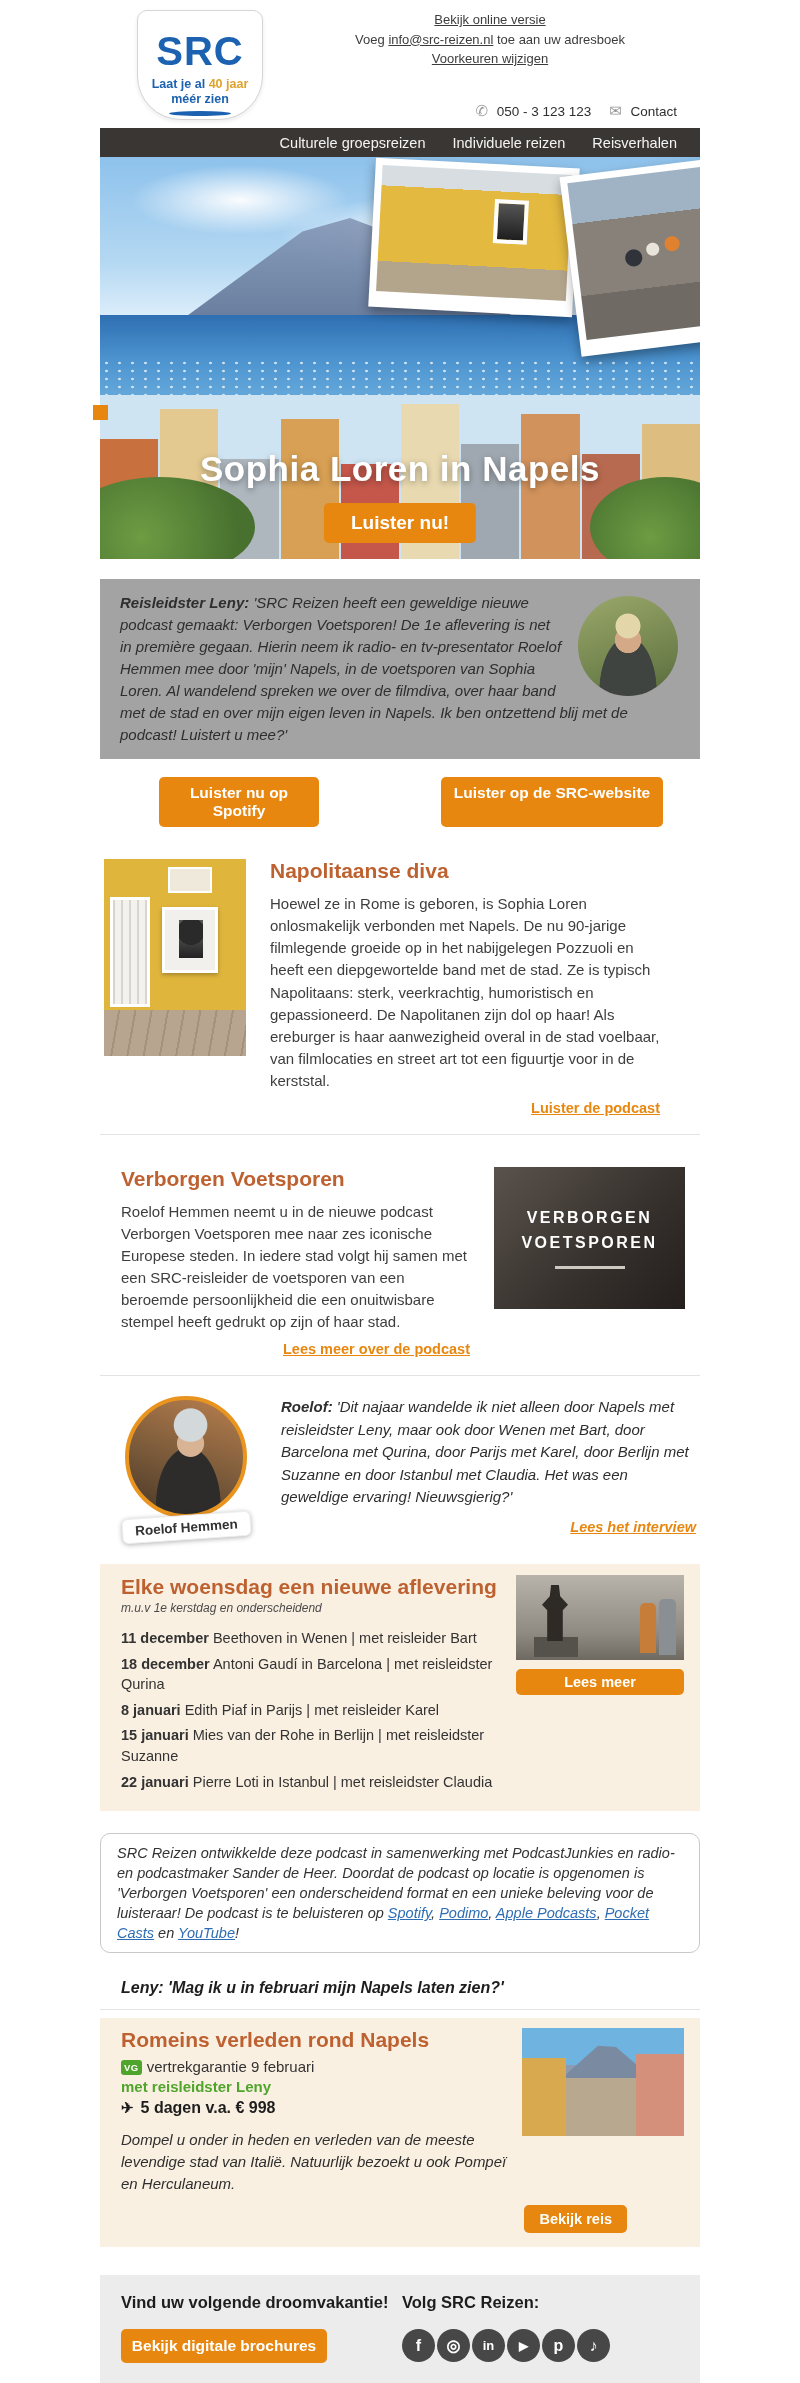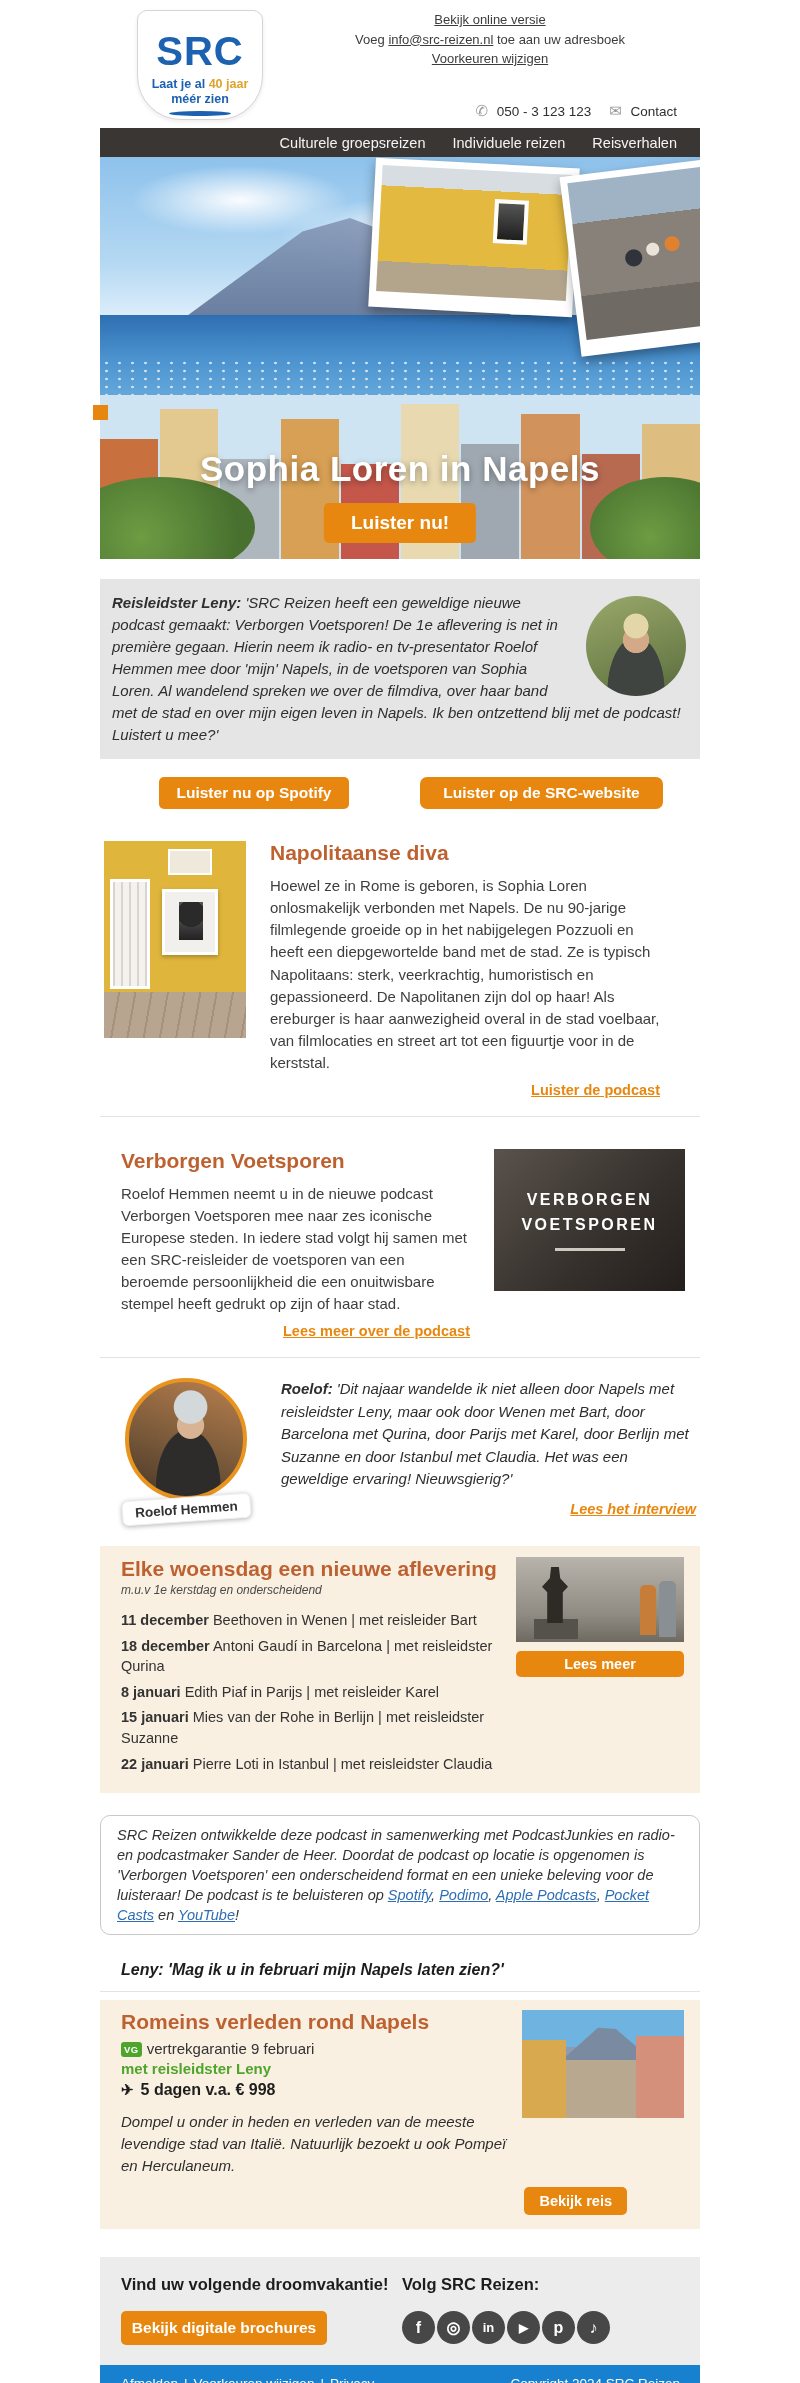--- a/index.html
+++ b/index.html
@@ -73,33 +73,33 @@
     font-size:35px; font-weight:bold; color:#fff; letter-spacing:.5px;
     text-shadow:0 2px 6px rgba(0,0,0,.35); }
   .btn { display:inline-block; background:#e8870f; color:#fff; font-weight:bold; border:none;
     border-radius:5px; font-size:15.5px; padding:8px 18px; text-align:center; text-decoration:none;
     font-family:"Liberation Sans", sans-serif; }
   .hero-btn { position:absolute; top:346px; left:50%; transform:translateX(-50%); z-index:5;
     font-size:19px; padding:9px 27px; }
   .orange-tab { position:absolute; left:-7px; top:405px; width:15px; height:15px; background:#e8870f; z-index:6; }
 
   
-  .intro { margin-top:20px; background:#e5e5e5; padding:13px 12px; font-style:italic;
+  .intro { margin-top:20px; background:#a3a3a3; padding:13px 20px; font-style:italic;
     font-size:15px; line-height:1.47; color:#2e2e2e; overflow:hidden; }
   .intro-avatar { float:right; width:100px; height:100px; border-radius:50%; margin:4px 2px 6px 16px;
     background:
       radial-gradient(circle at 50% 30%, #e3d6a8 0 14%, rgba(0,0,0,0) 15%),
       radial-gradient(circle at 50% 44%, #d4a988 0 17%, rgba(0,0,0,0) 18%),
       radial-gradient(ellipse at 50% 96%, #3f4440 0 40%, rgba(0,0,0,0) 41%),
       linear-gradient(160deg,#9aa86a,#6d7f4a 70%,#55663c); }
 
   
   .btn-row { margin-top:18px; display:flex; }
-  .btn-spotify { margin-left:59px; width:190px; padding:7px 4px; }
-  .btn-site { margin-left:auto; margin-right:37px; width:243px; padding:7px 8px;border-radius:7px; }
+  .btn-spotify { margin-left:59px; width:160px; padding:7px 4px; }
+  .btn-site { margin-left:auto; margin-right:37px; width:222px; padding:7px 8px; }
 
   
   .sec { display:flex; gap:24px; margin-top:32px; }
   h3.sienna { font-size:21px; font-weight:bold; color:#be6130; margin:0 0 10px; }
   .body-p { font-size:15px; line-height:1.47; color:#3e3e3e; }
   .link-row { text-align:right; margin-top:7px; }
   .orange-link { color:#e8870f; font-weight:bold; font-size:14.5px; text-decoration:underline; }
   .diva { padding-left:4px; }
   .diva-img { flex:none; width:142px; height:197px; position:relative; background:#e0b53c; overflow:hidden; }
   .diva-win { position:absolute; left:6px; top:38px; width:40px; height:110px; background:#f4f2ee;

